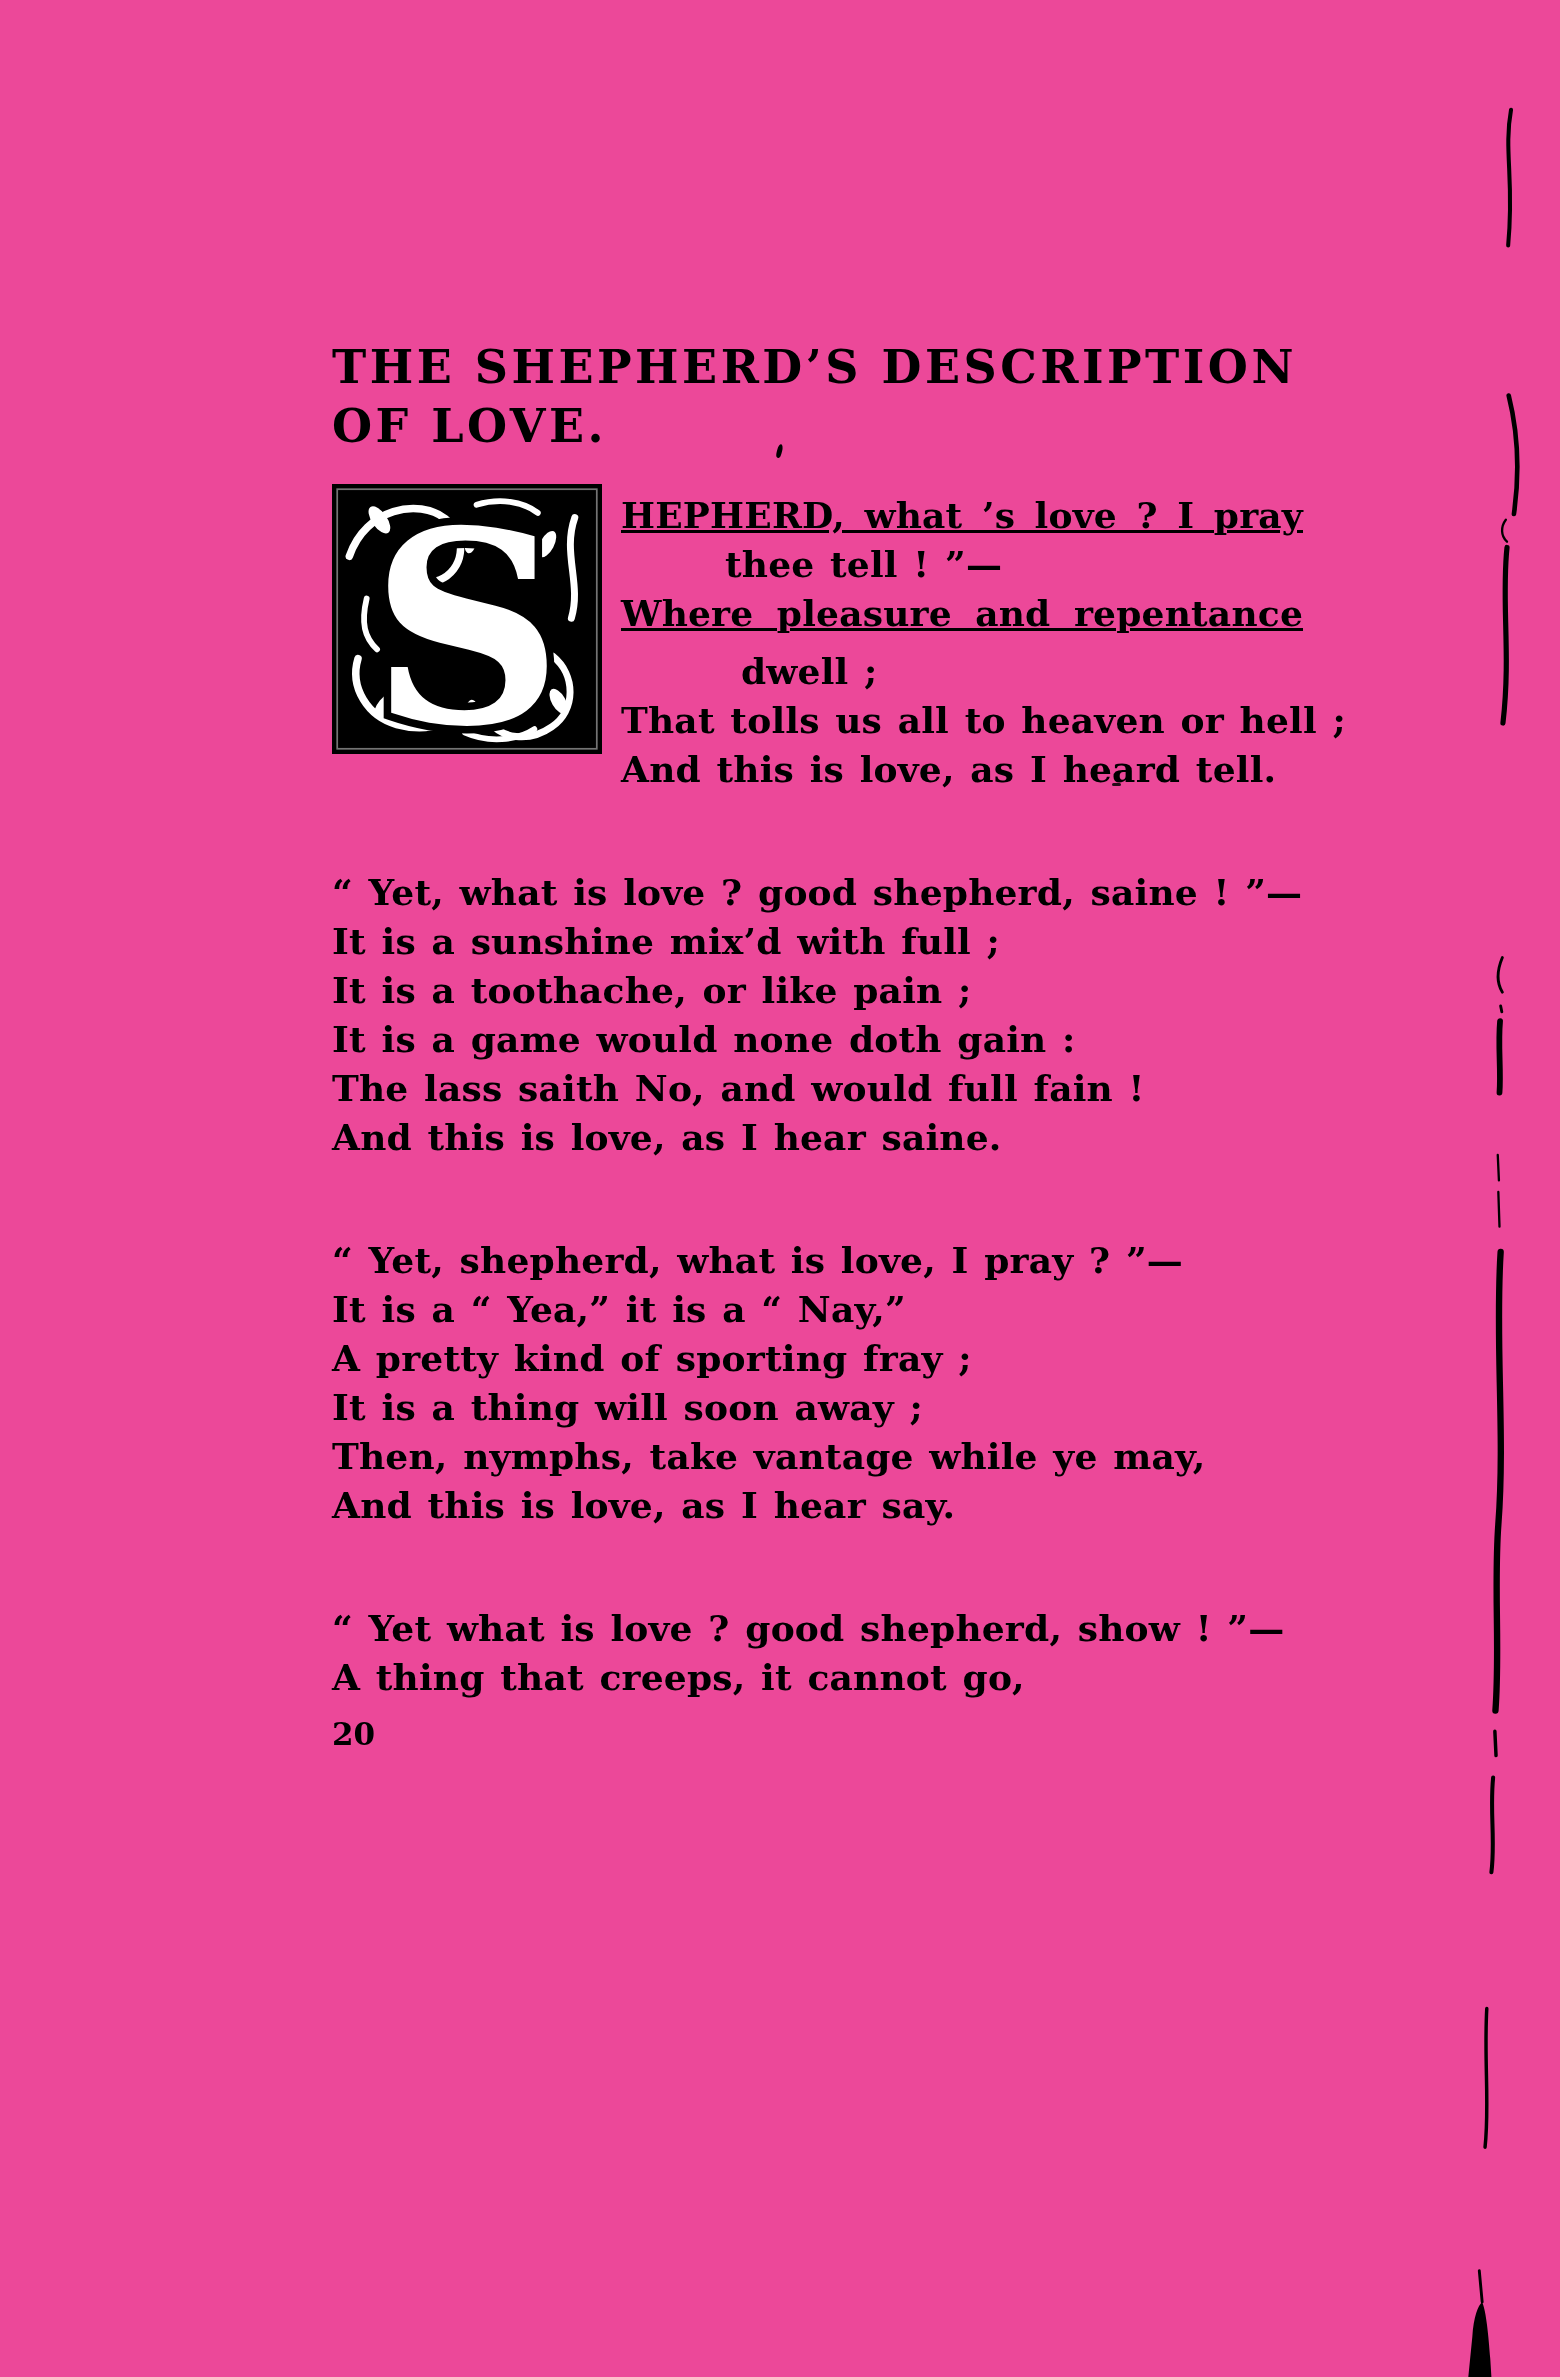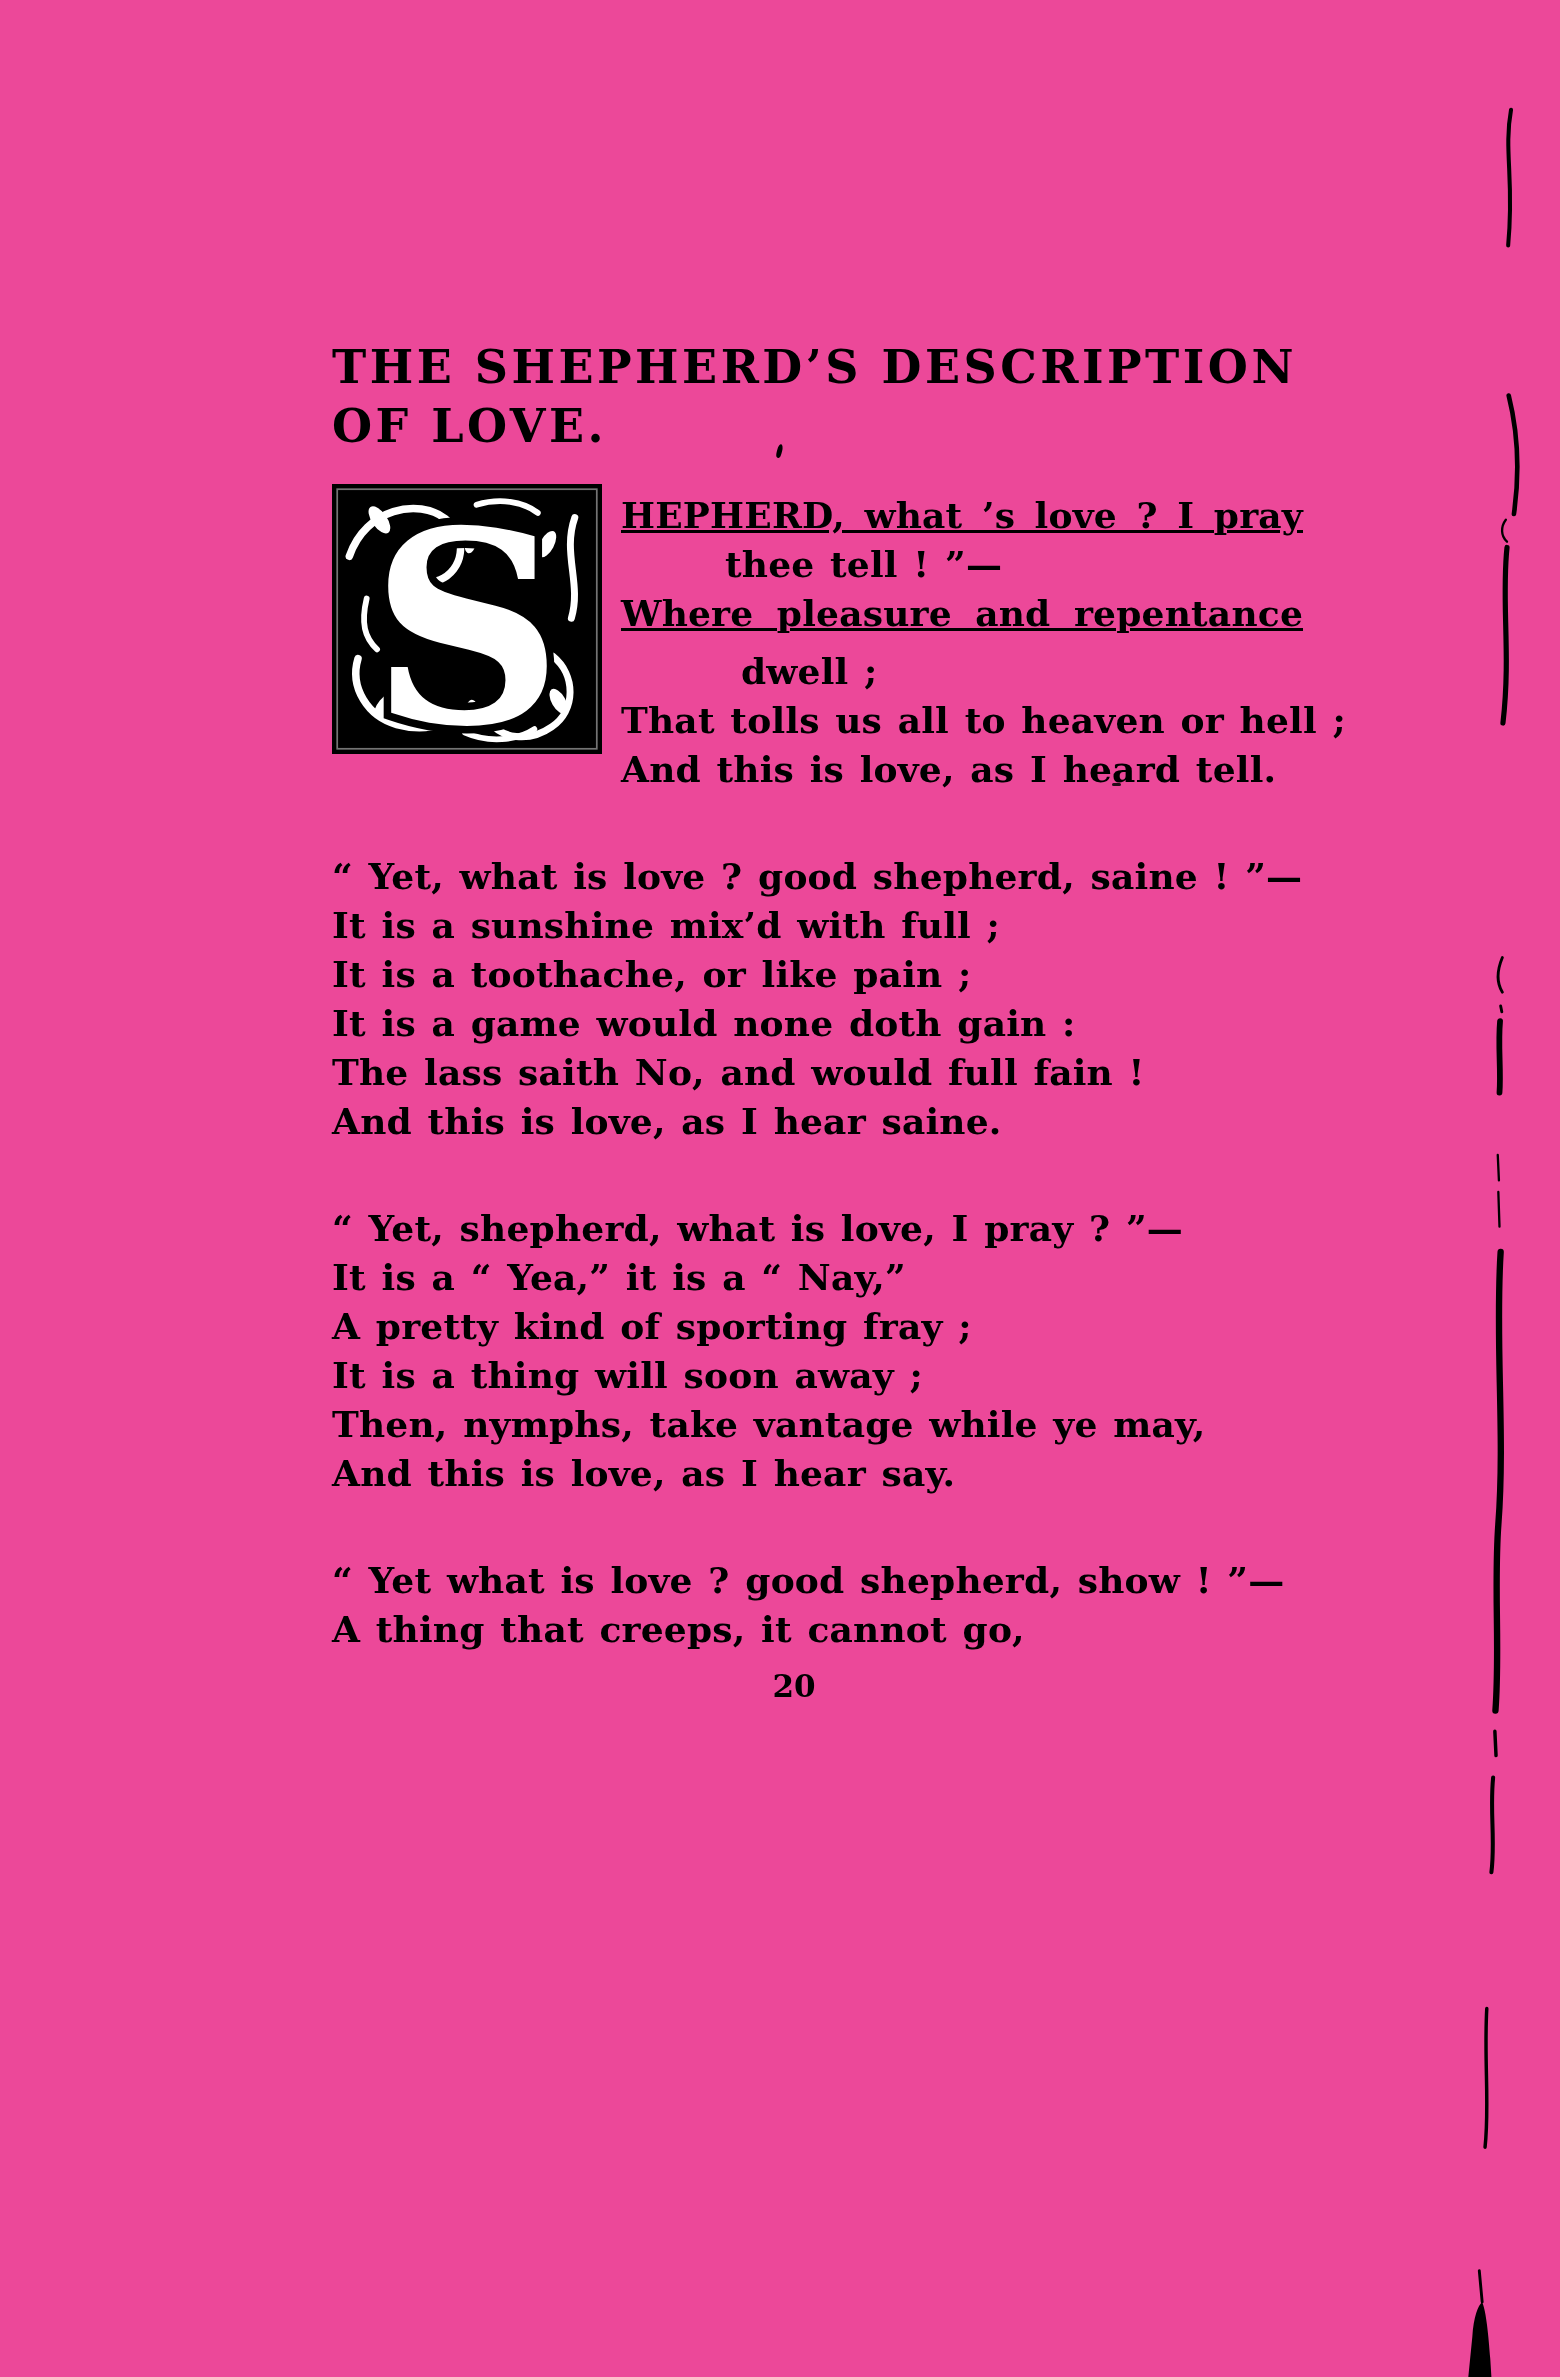--- a/index.html
+++ b/index.html
@@ -18,21 +18,21 @@
   }
   .title{
     font-size:46px;
     font-weight:700;
     letter-spacing:3.5px;
     line-height:59px;
     white-space:nowrap;
   }
   .stanza{margin:0;padding:0;}
   .stanza1{margin-top:35px;}
-  .stanza-gap{margin-top:58px;}
+  .stanza-gap{margin-top:74px;}
   .line{
     font-size:36px;
     font-weight:700;
     line-height:49px;
     letter-spacing:0.2px;
     word-spacing:2.9px;
     white-space:nowrap;
   }
   .just{
     white-space:normal;
@@ -43,21 +43,20 @@
   .indent-thee{margin-left:393px;}
   .indent-dwell{margin-left:409px;margin-top:9px;}
   .dropcap{
     float:left;
     width:270px;height:270px;
     margin:-7px 19px 3.5px 0;
   }
   .pagenum-row{
     width:924px;
     margin-top:15px;
-    text-align:center;
     font-size:31px;
     font-weight:700;
     line-height:35px;
   }
   .artifacts{
     position:absolute;
     left:0;top:0;
     pointer-events:none;
   }
   .fleck{

